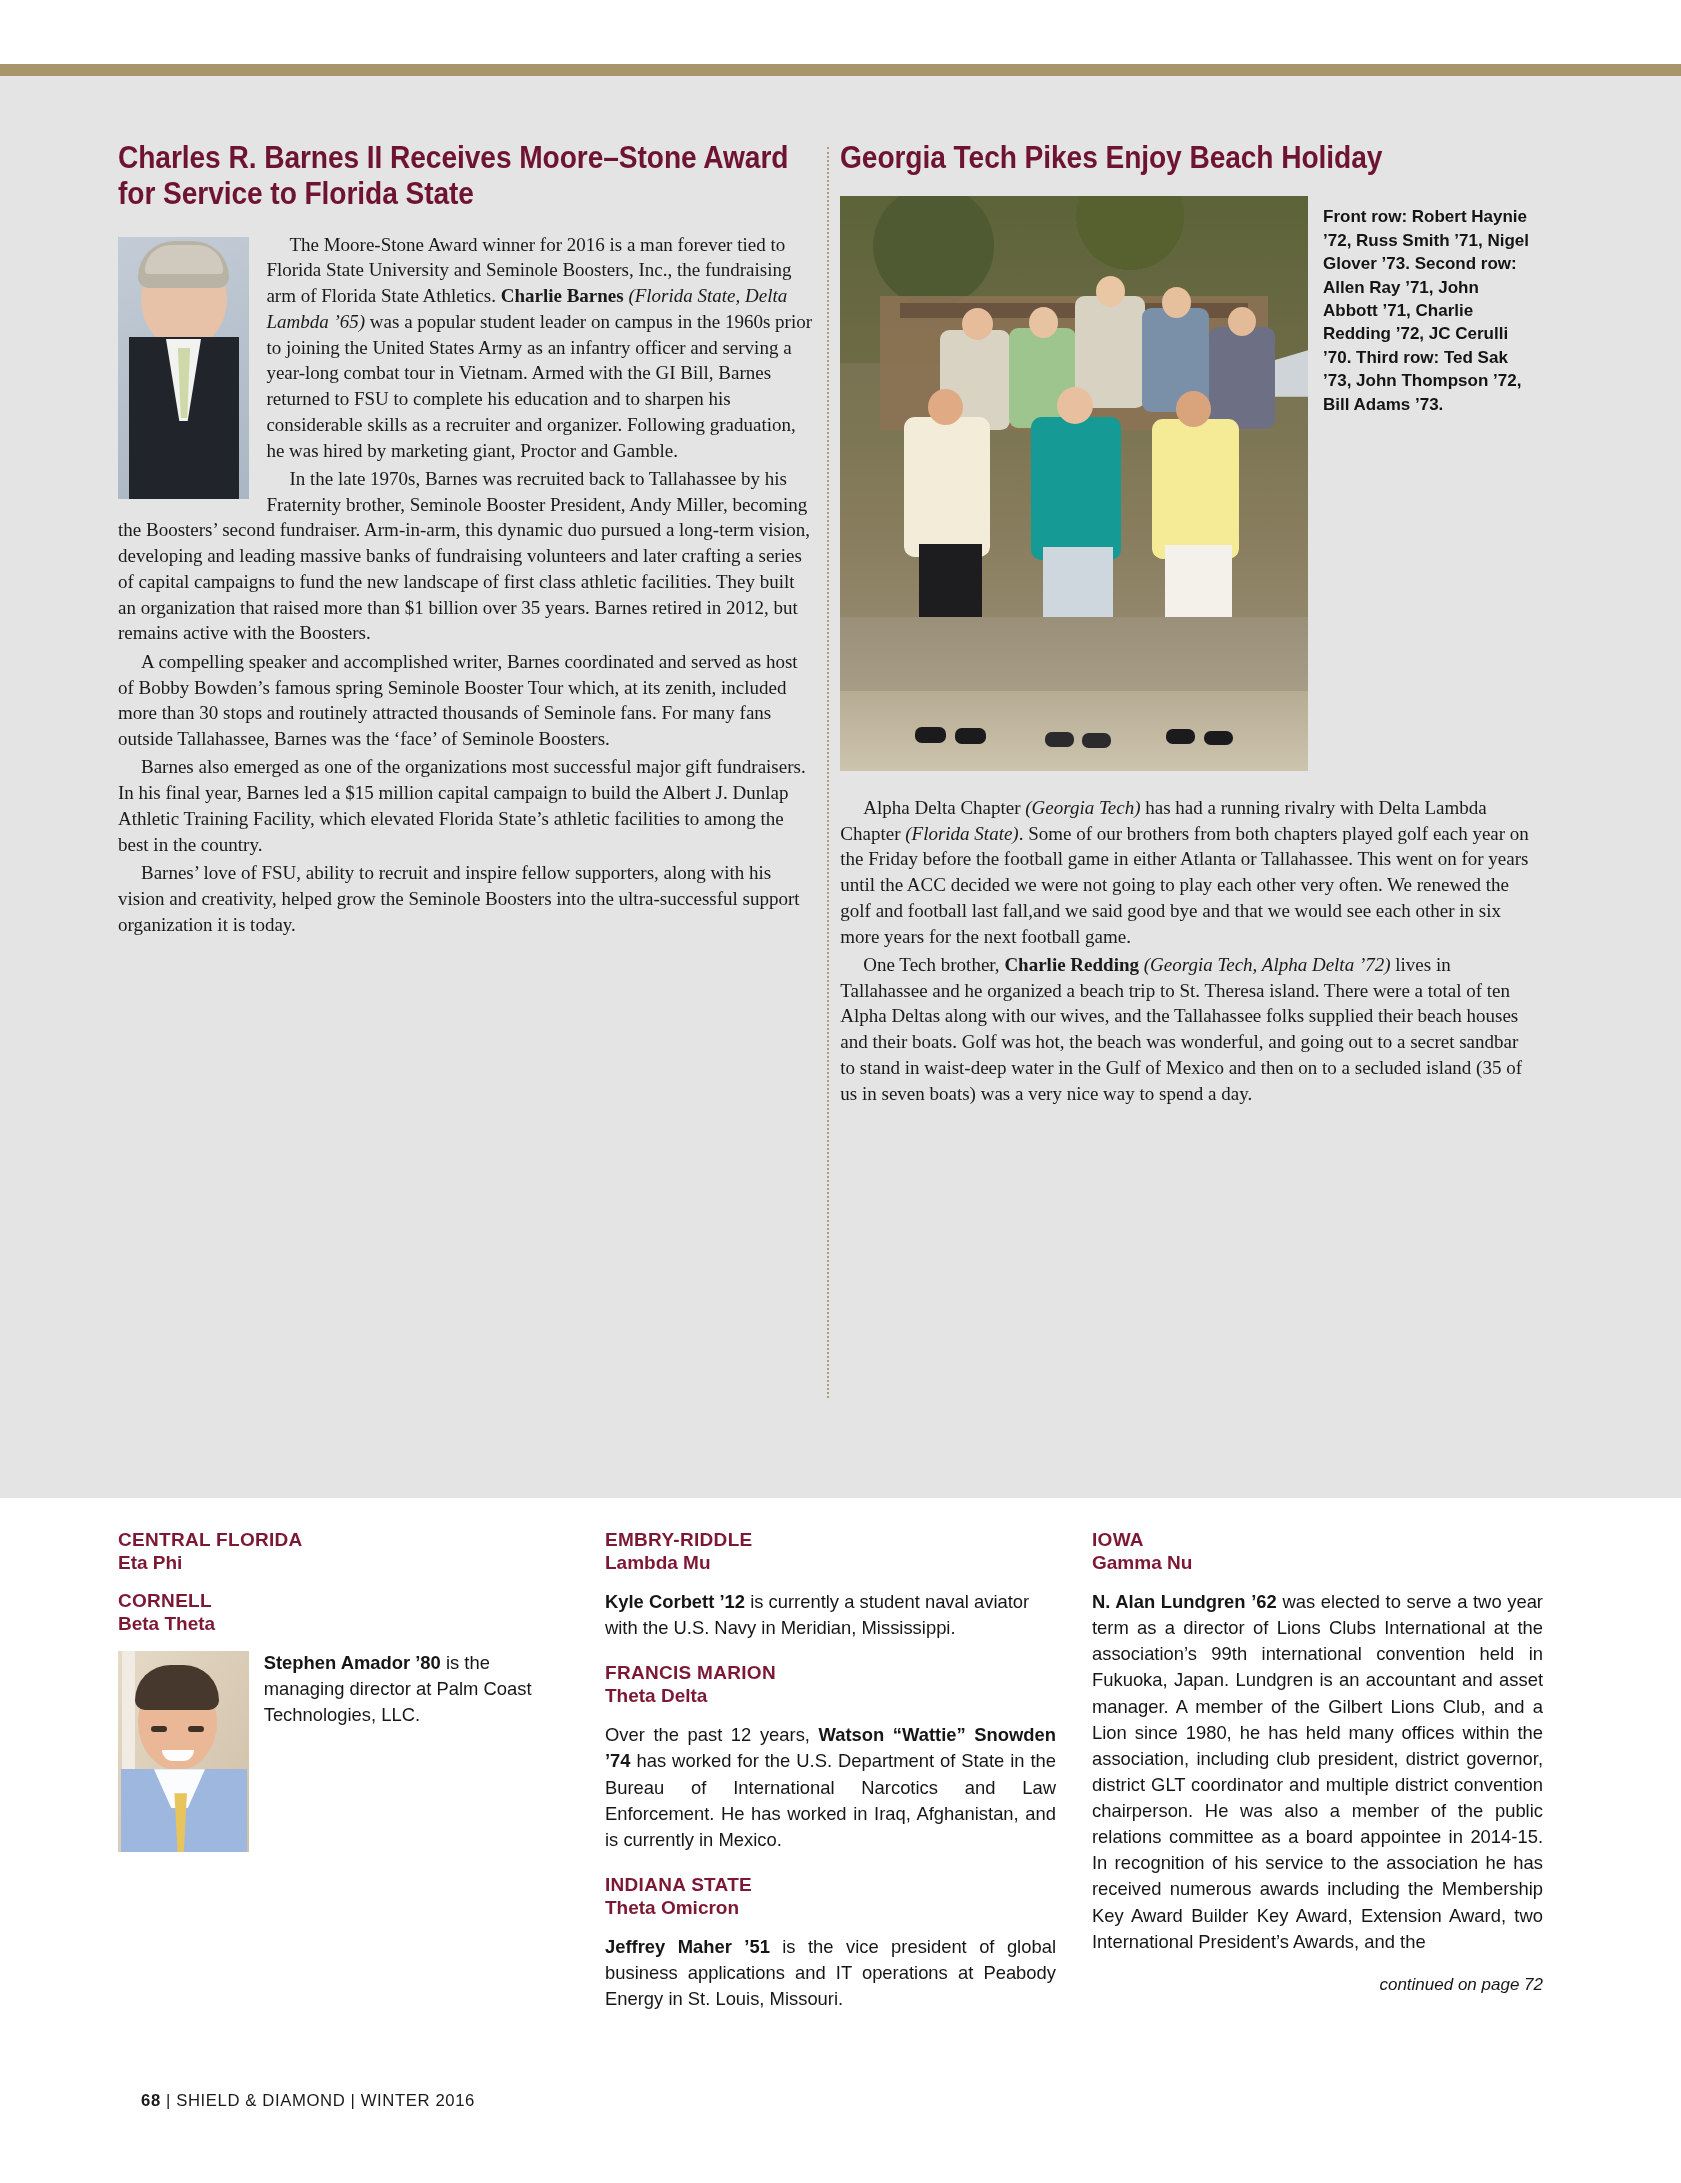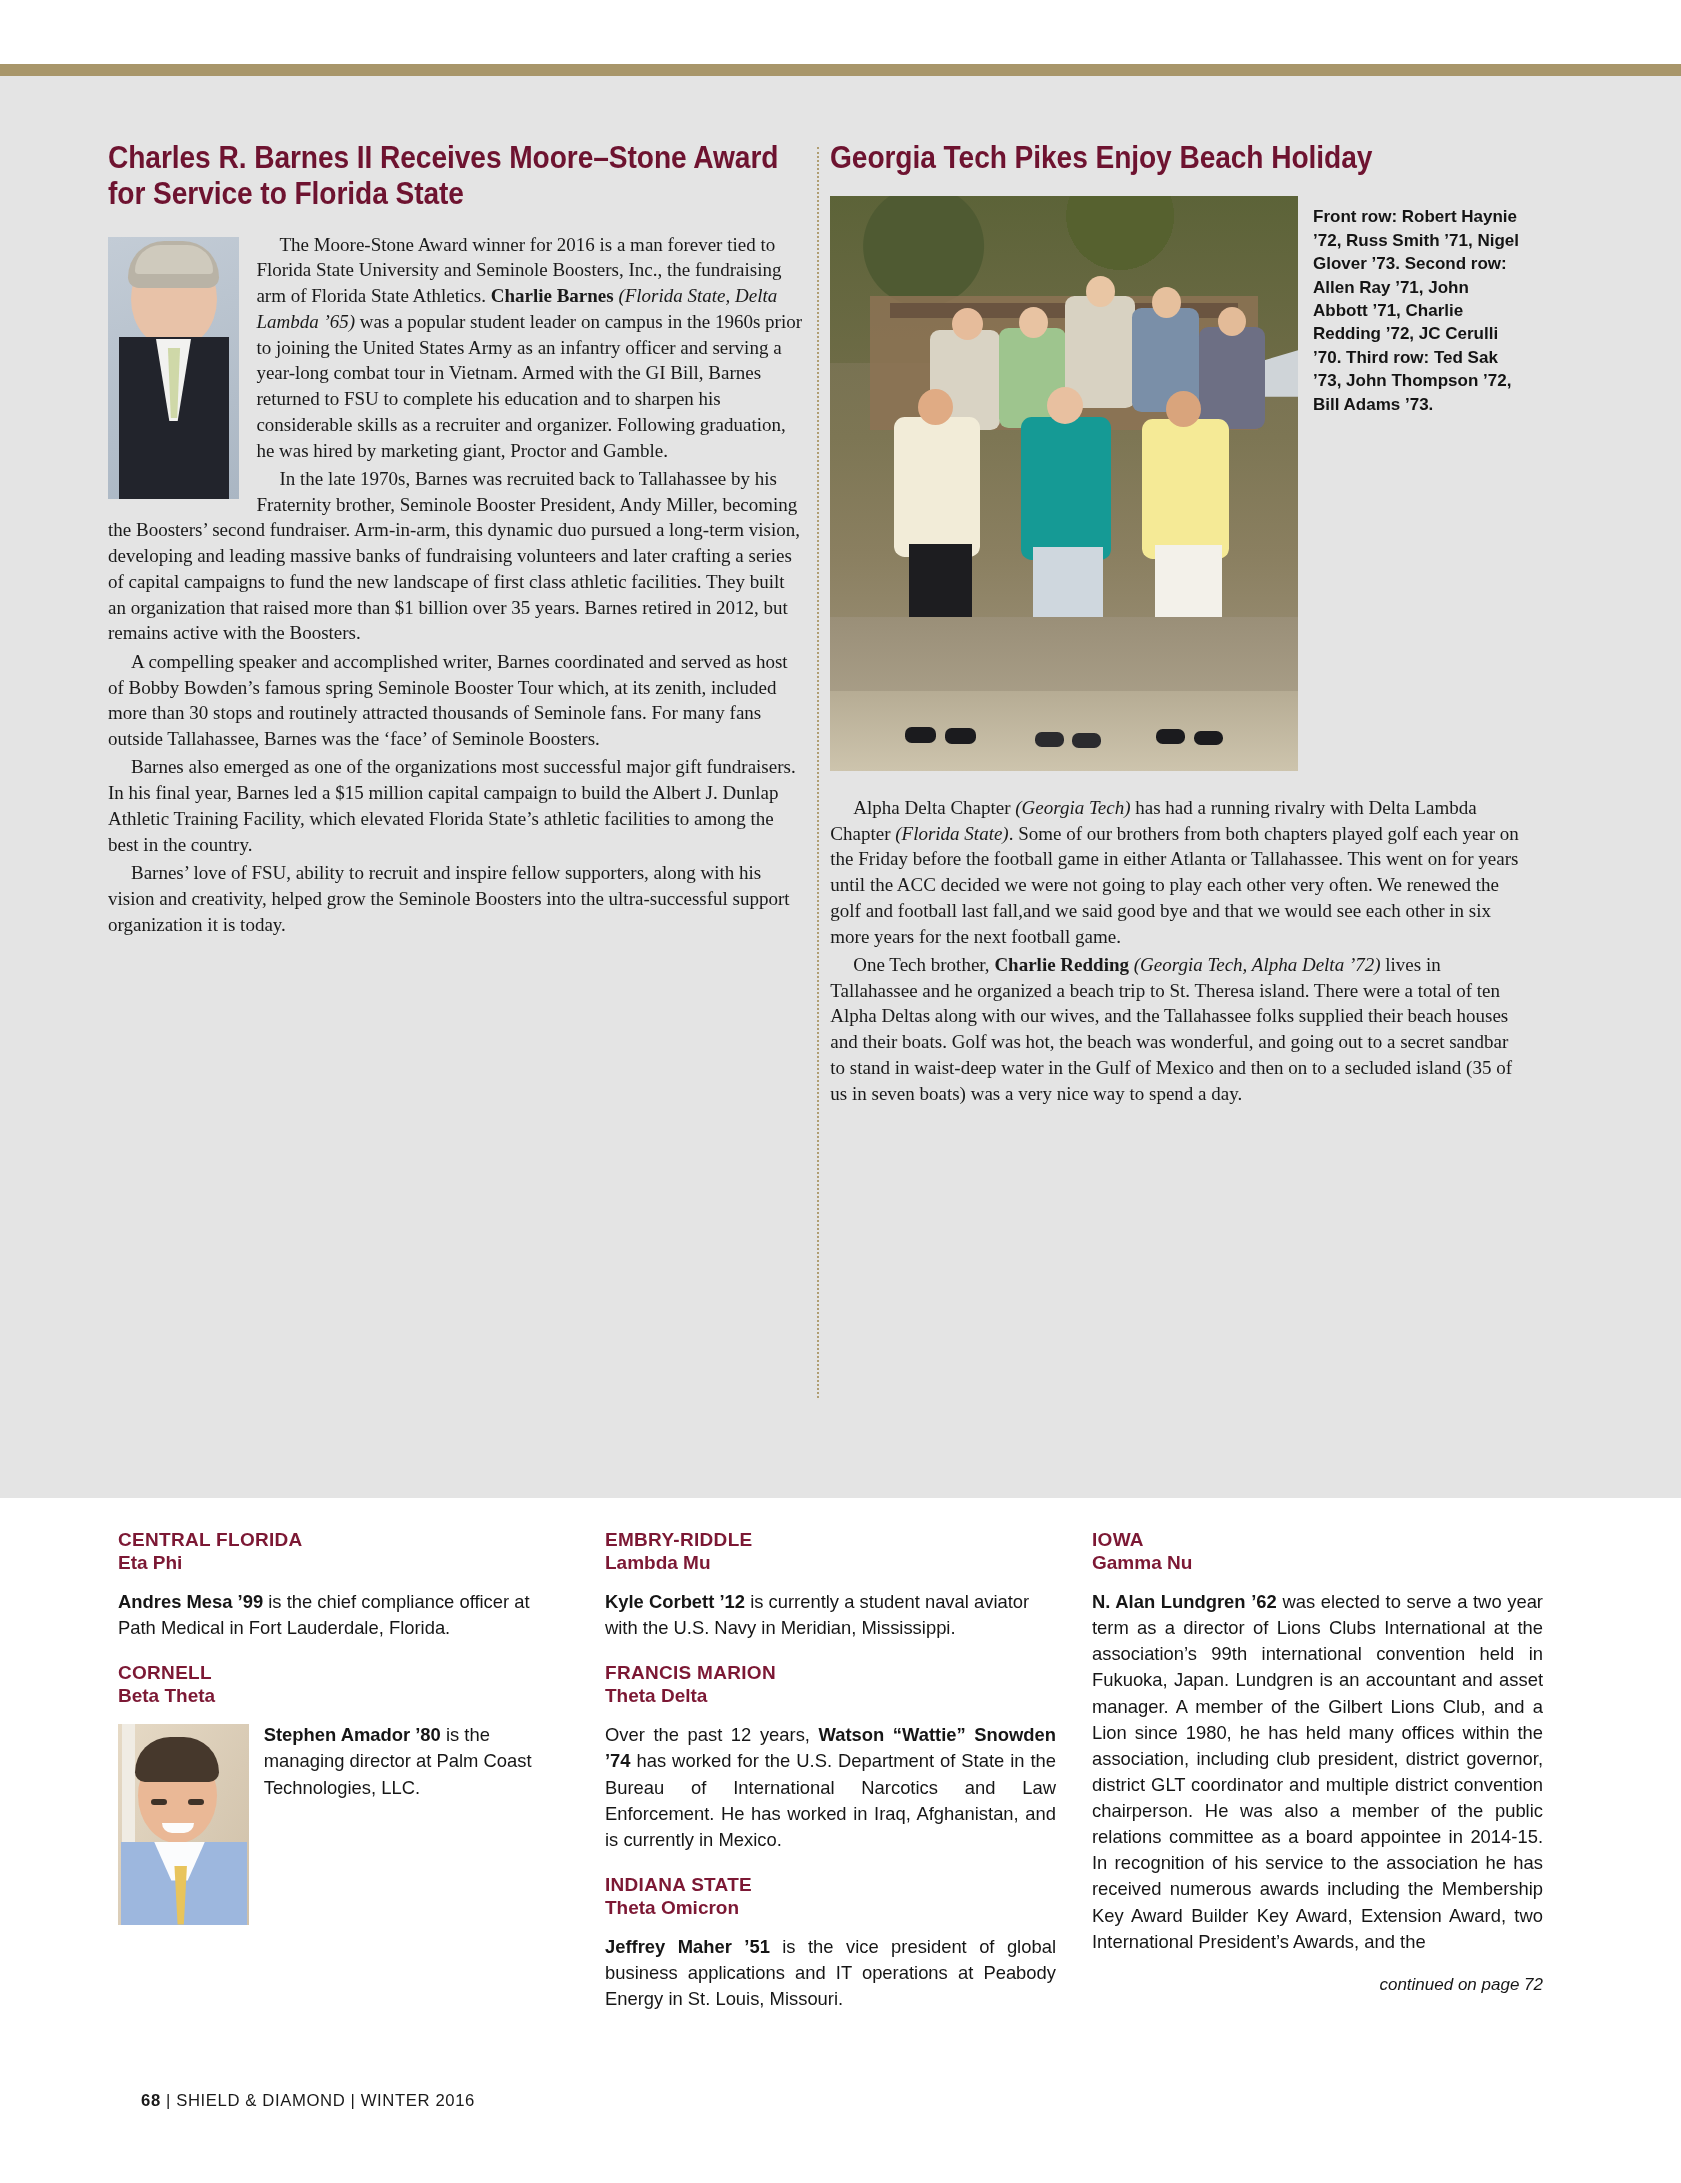--- a/index.html
+++ b/index.html
@@ -38,21 +38,21 @@
   .feature-band {
     position: absolute;
     left: 0; top: 76px;
     width: 100%; height: 1422px;
     background: #e4e4e4;
   }
 
   
   .feature-wrap {
     position: absolute;
-    left: 108px; top: 140px;
+    left: 118px; top: 140px;
     width: 1418px;
     display: flex;
     gap: 0;
   }
   .col-left  { width: 696px; }
   .col-gap   { width: 27px; position: relative; }
   .col-right { width: 696px; }
 
   .v-dotted {
     position: absolute;
@@ -292,21 +292,20 @@
 
     </div>
   </div>
 
   <div class="news-wrap">
 
     <div class="news-col">
       <div>
         <div class="chapter-school">CENTRAL FLORIDA</div>
         <div class="chapter-greek">Eta Phi</div>
-        <div class="news-body"><b>Andres Mesa ’99</b> is the chief compliance officer at Path Medical in Fort Lauderdale, Florida.</div>
       </div>
       <div>
         <div class="chapter-school">CORNELL</div>
         <div class="chapter-greek">Beta Theta</div>
         <div class="amador-photo">
           <div class="p-bg" style="background:linear-gradient(120deg,#e6dac6 0%,#d8cab4 60%,#cfc0a8 100%);"></div>
           <div style="position:absolute;left:4px;top:0;width:13.4px;height:100%;background:#f0ece4;"></div>
           <div class="blob" style="left:20px;top:24px;width:79px;height:95px;background:#eab896;"></div>
           <div class="blob" style="left:17.4px;top:13.4px;width:84px;height:45px;border-radius:43px 43px 12px 12px;background:#46382c;"></div>
           <div style="position:absolute;left:2.7px;top:118px;width:126px;height:83px;background:#9db7de;"></div>

